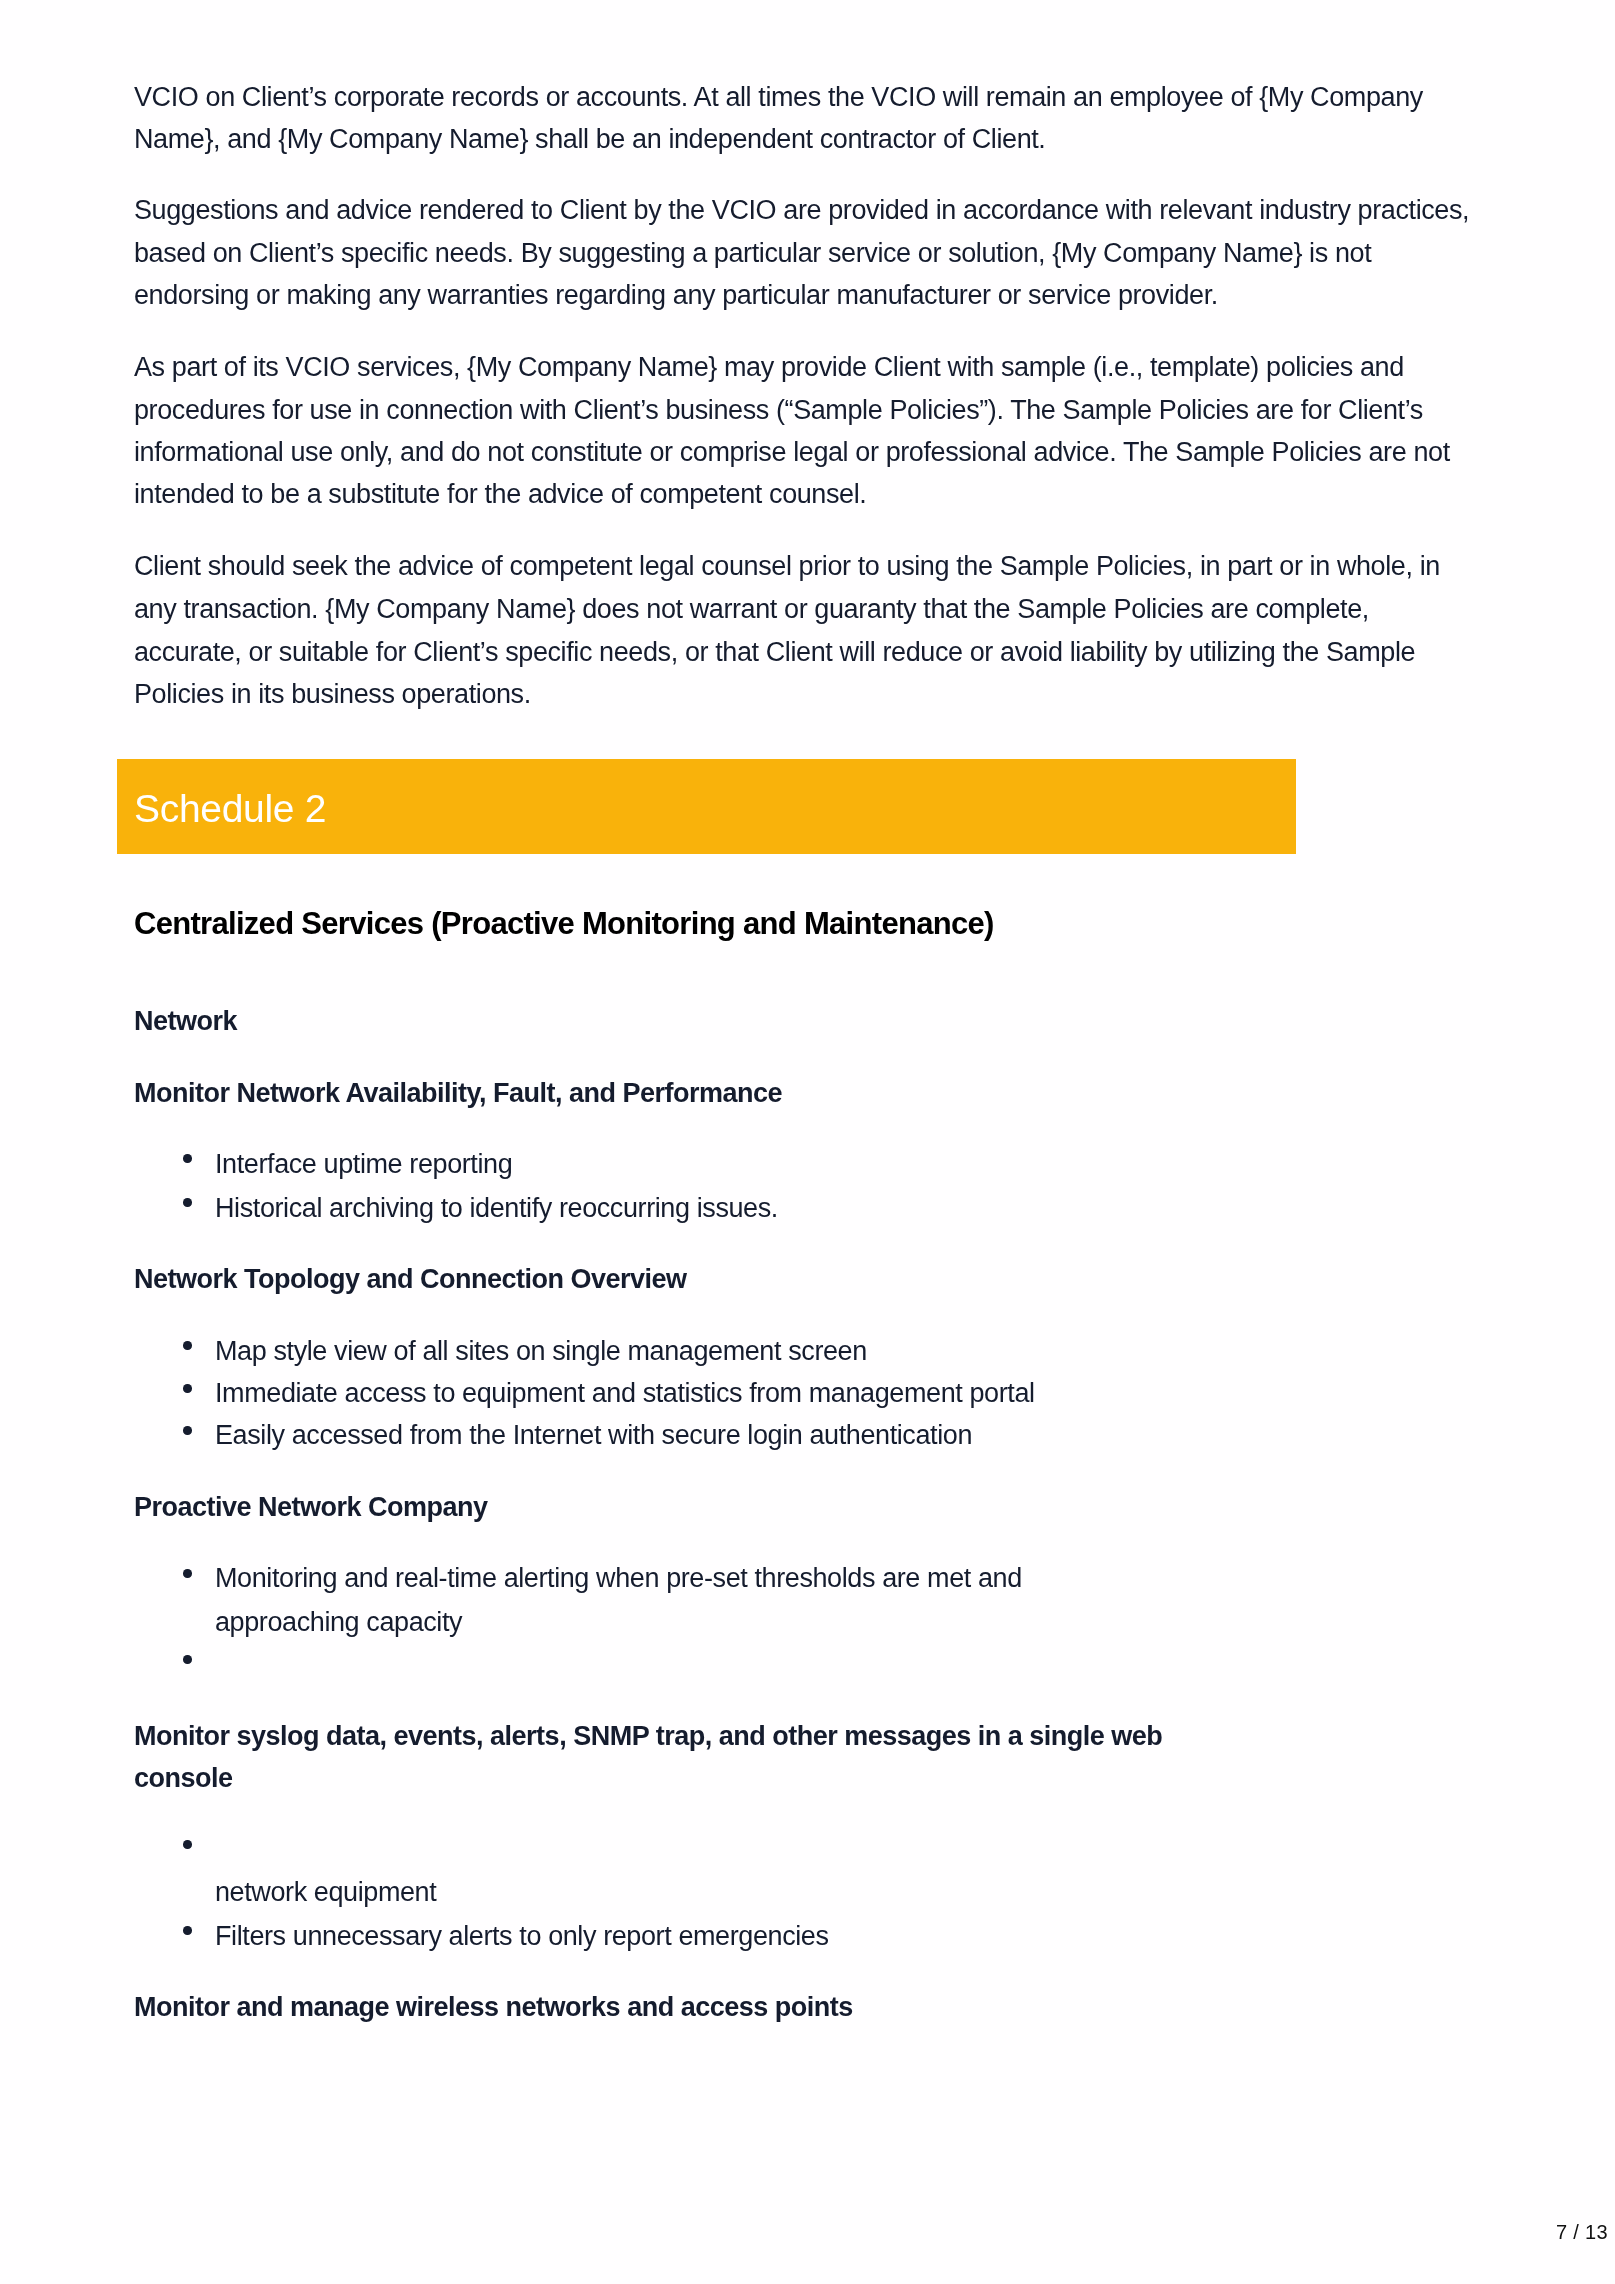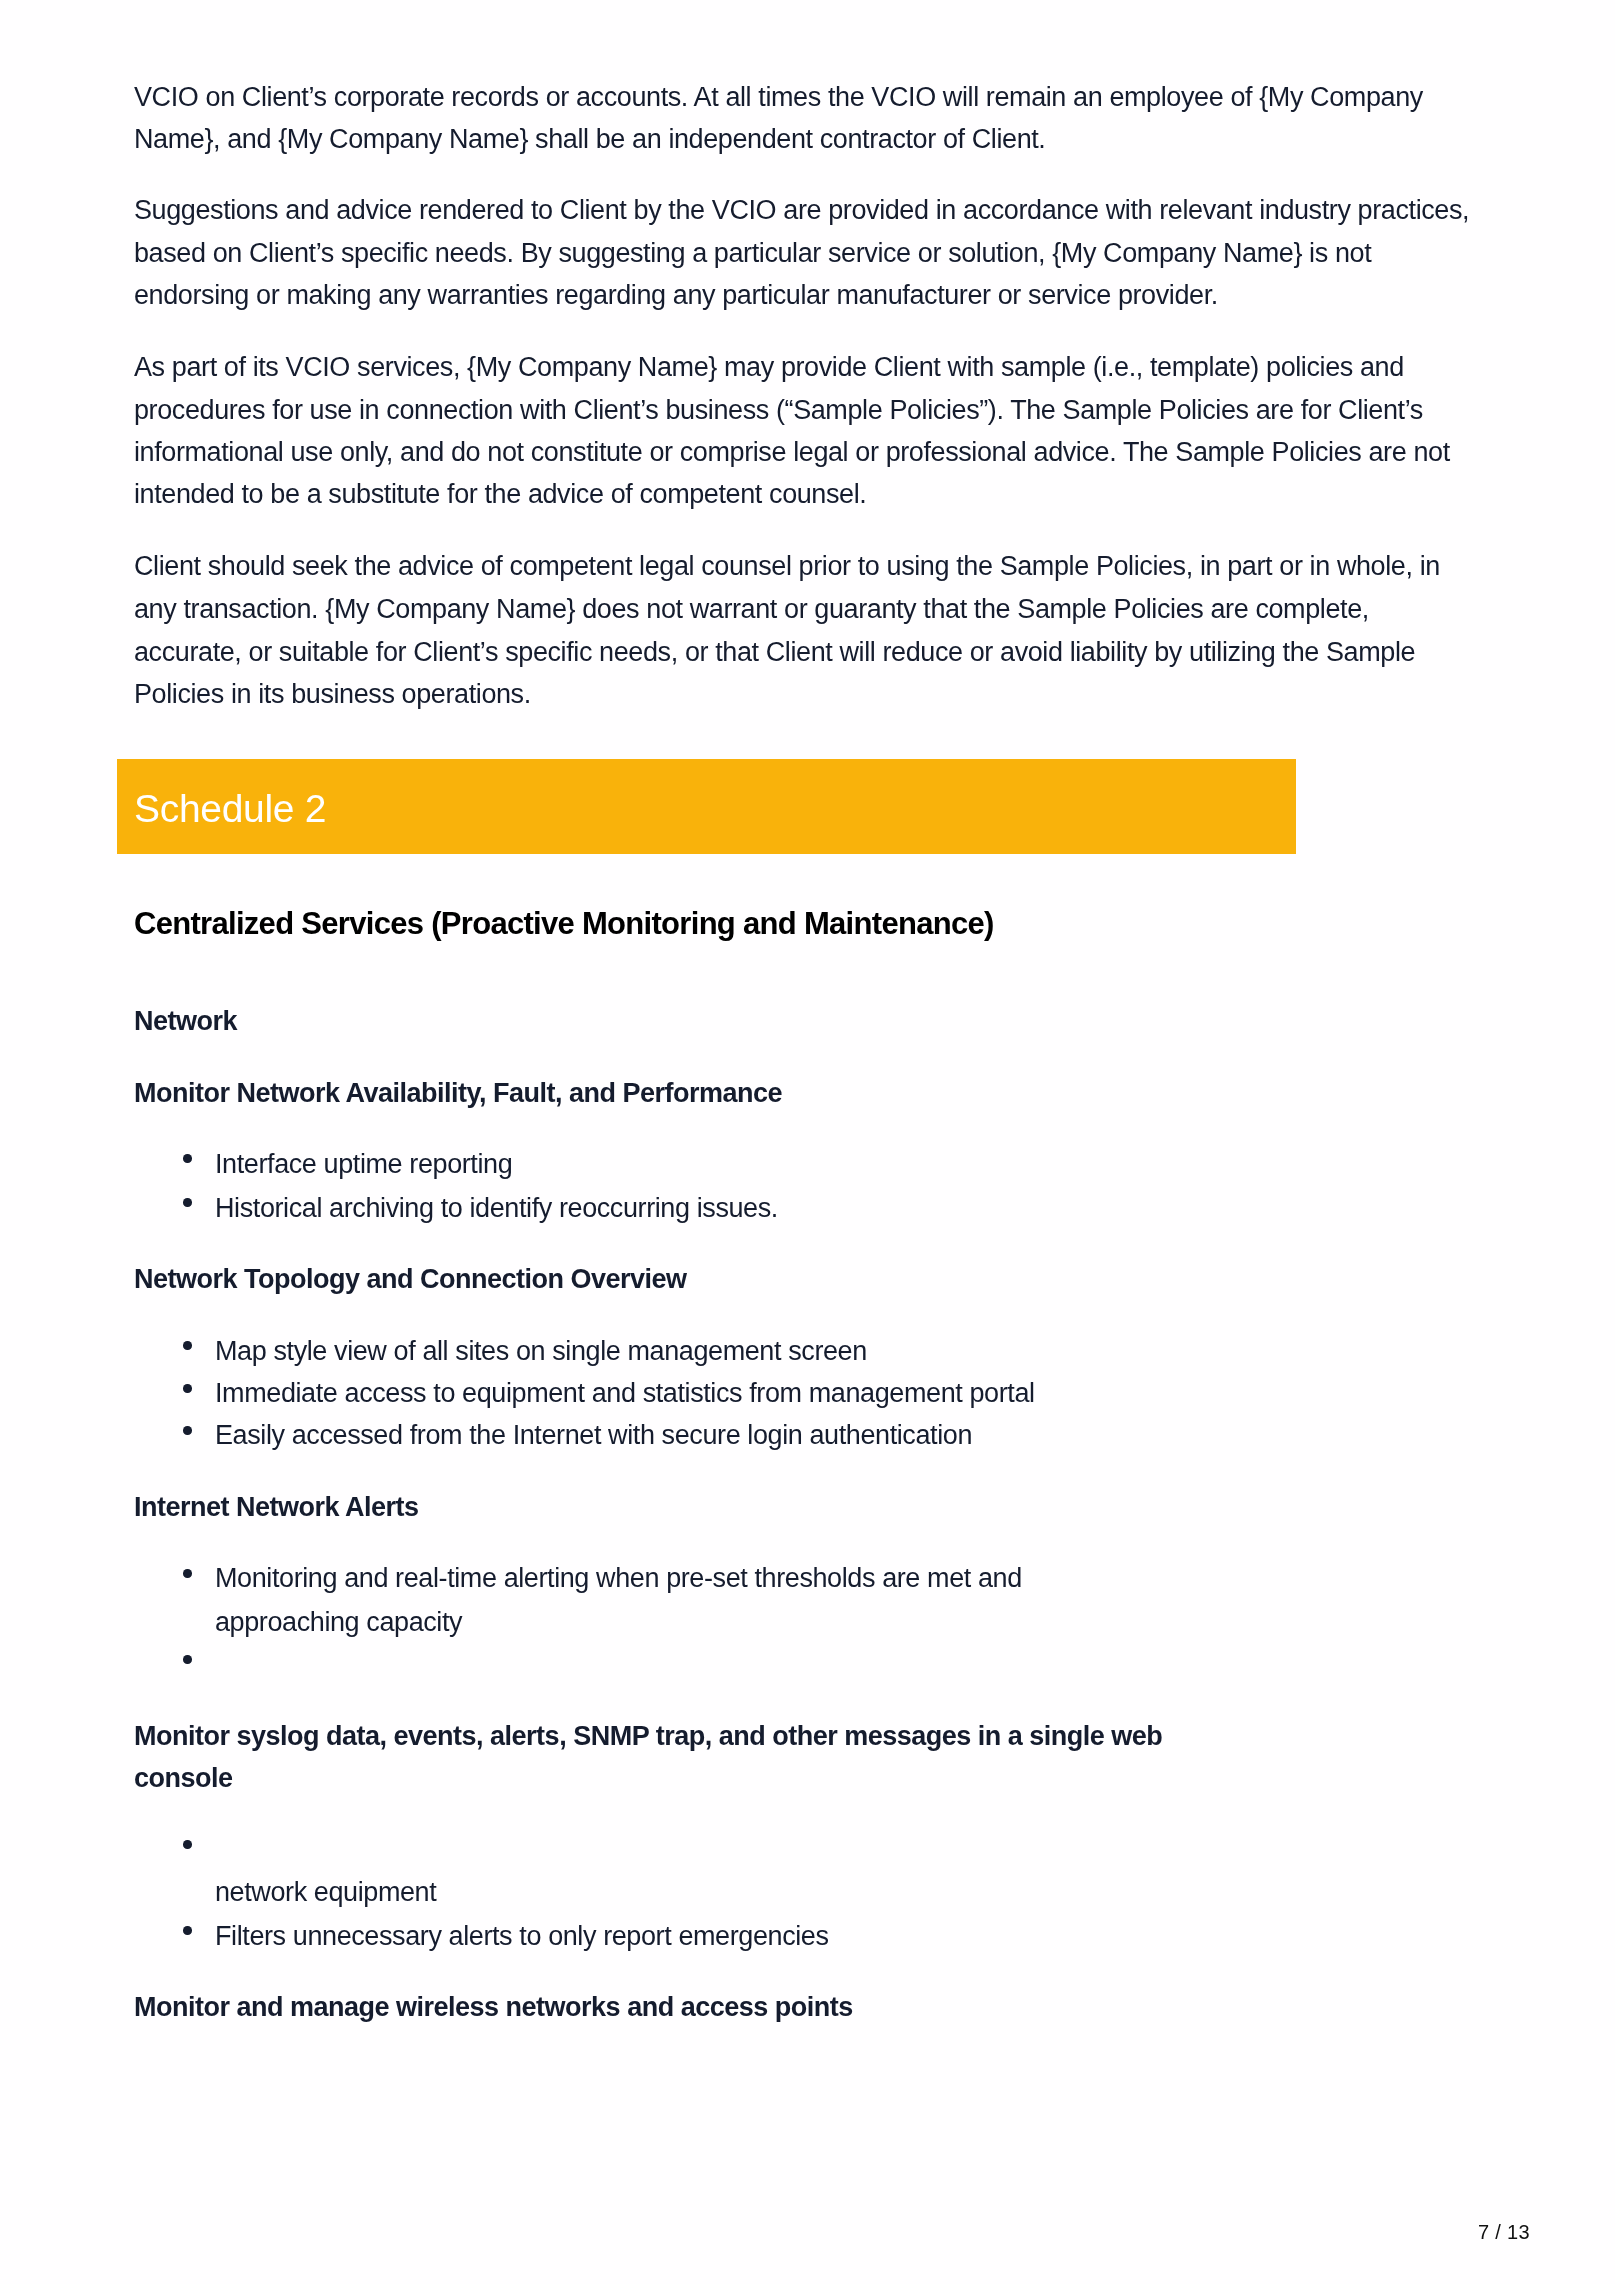--- a/index.html
+++ b/index.html
@@ -69,21 +69,21 @@
     top: 905px;
     font-size: 31px;
     line-height: 37px;
     font-weight: bold;
     color: #000000;
     white-space: nowrap;
     letter-spacing: -0.7px;
   }
   .page-number {
     position: absolute;
-    left: 1478px;
+    left: 1556px;
     top: 2219px;
     font-size: 20px;
     line-height: 26px;
     color: #111111;
     white-space: nowrap;
     letter-spacing: 0.3px;
   }
 </style>
 </head>
 <body>
@@ -122,21 +122,21 @@
   <div class="line bullet-line" style="top:1192px;">Historical archiving to identify reoccurring issues.</div>
 
   <div class="line bold" style="top:1263px;">Network Topology and Connection Overview</div>
   <span class="bullet-dot" style="top:1341px;"></span>
   <div class="line bullet-line" style="top:1335px;">Map style view of all sites on single management screen</div>
   <span class="bullet-dot" style="top:1384px;"></span>
   <div class="line bullet-line" style="top:1377px;">Immediate access to equipment and statistics from management portal</div>
   <span class="bullet-dot" style="top:1426px;"></span>
   <div class="line bullet-line" style="top:1419px;">Easily accessed from the Internet with secure login authentication</div>
 
-  <div class="line bold" style="top:1491px;">Internet Network Alerts</div>
+  <div class="line bold" style="top:1491px;">Proactive Network Company</div>
   <span class="bullet-dot" style="top:1569px;"></span>
   <div class="line bullet-line" style="top:1562px;">Monitoring and real-time alerting when pre-set thresholds are met and</div>
   <div class="line bullet-line" style="top:1606px;">approaching capacity</div>
   <span class="bullet-dot" style="top:1655px;"></span>
 
   <div class="line bold" style="top:1720px;">Monitor syslog data, events, alerts, SNMP trap, and other messages in a single web</div>
   <div class="line bold" style="top:1762px;">console</div>
   <span class="bullet-dot" style="top:1840px;"></span>
   <div class="line bullet-line" style="top:1876px;text-align:right;">network equipment</div>
   <span class="bullet-dot" style="top:1926px;"></span>

